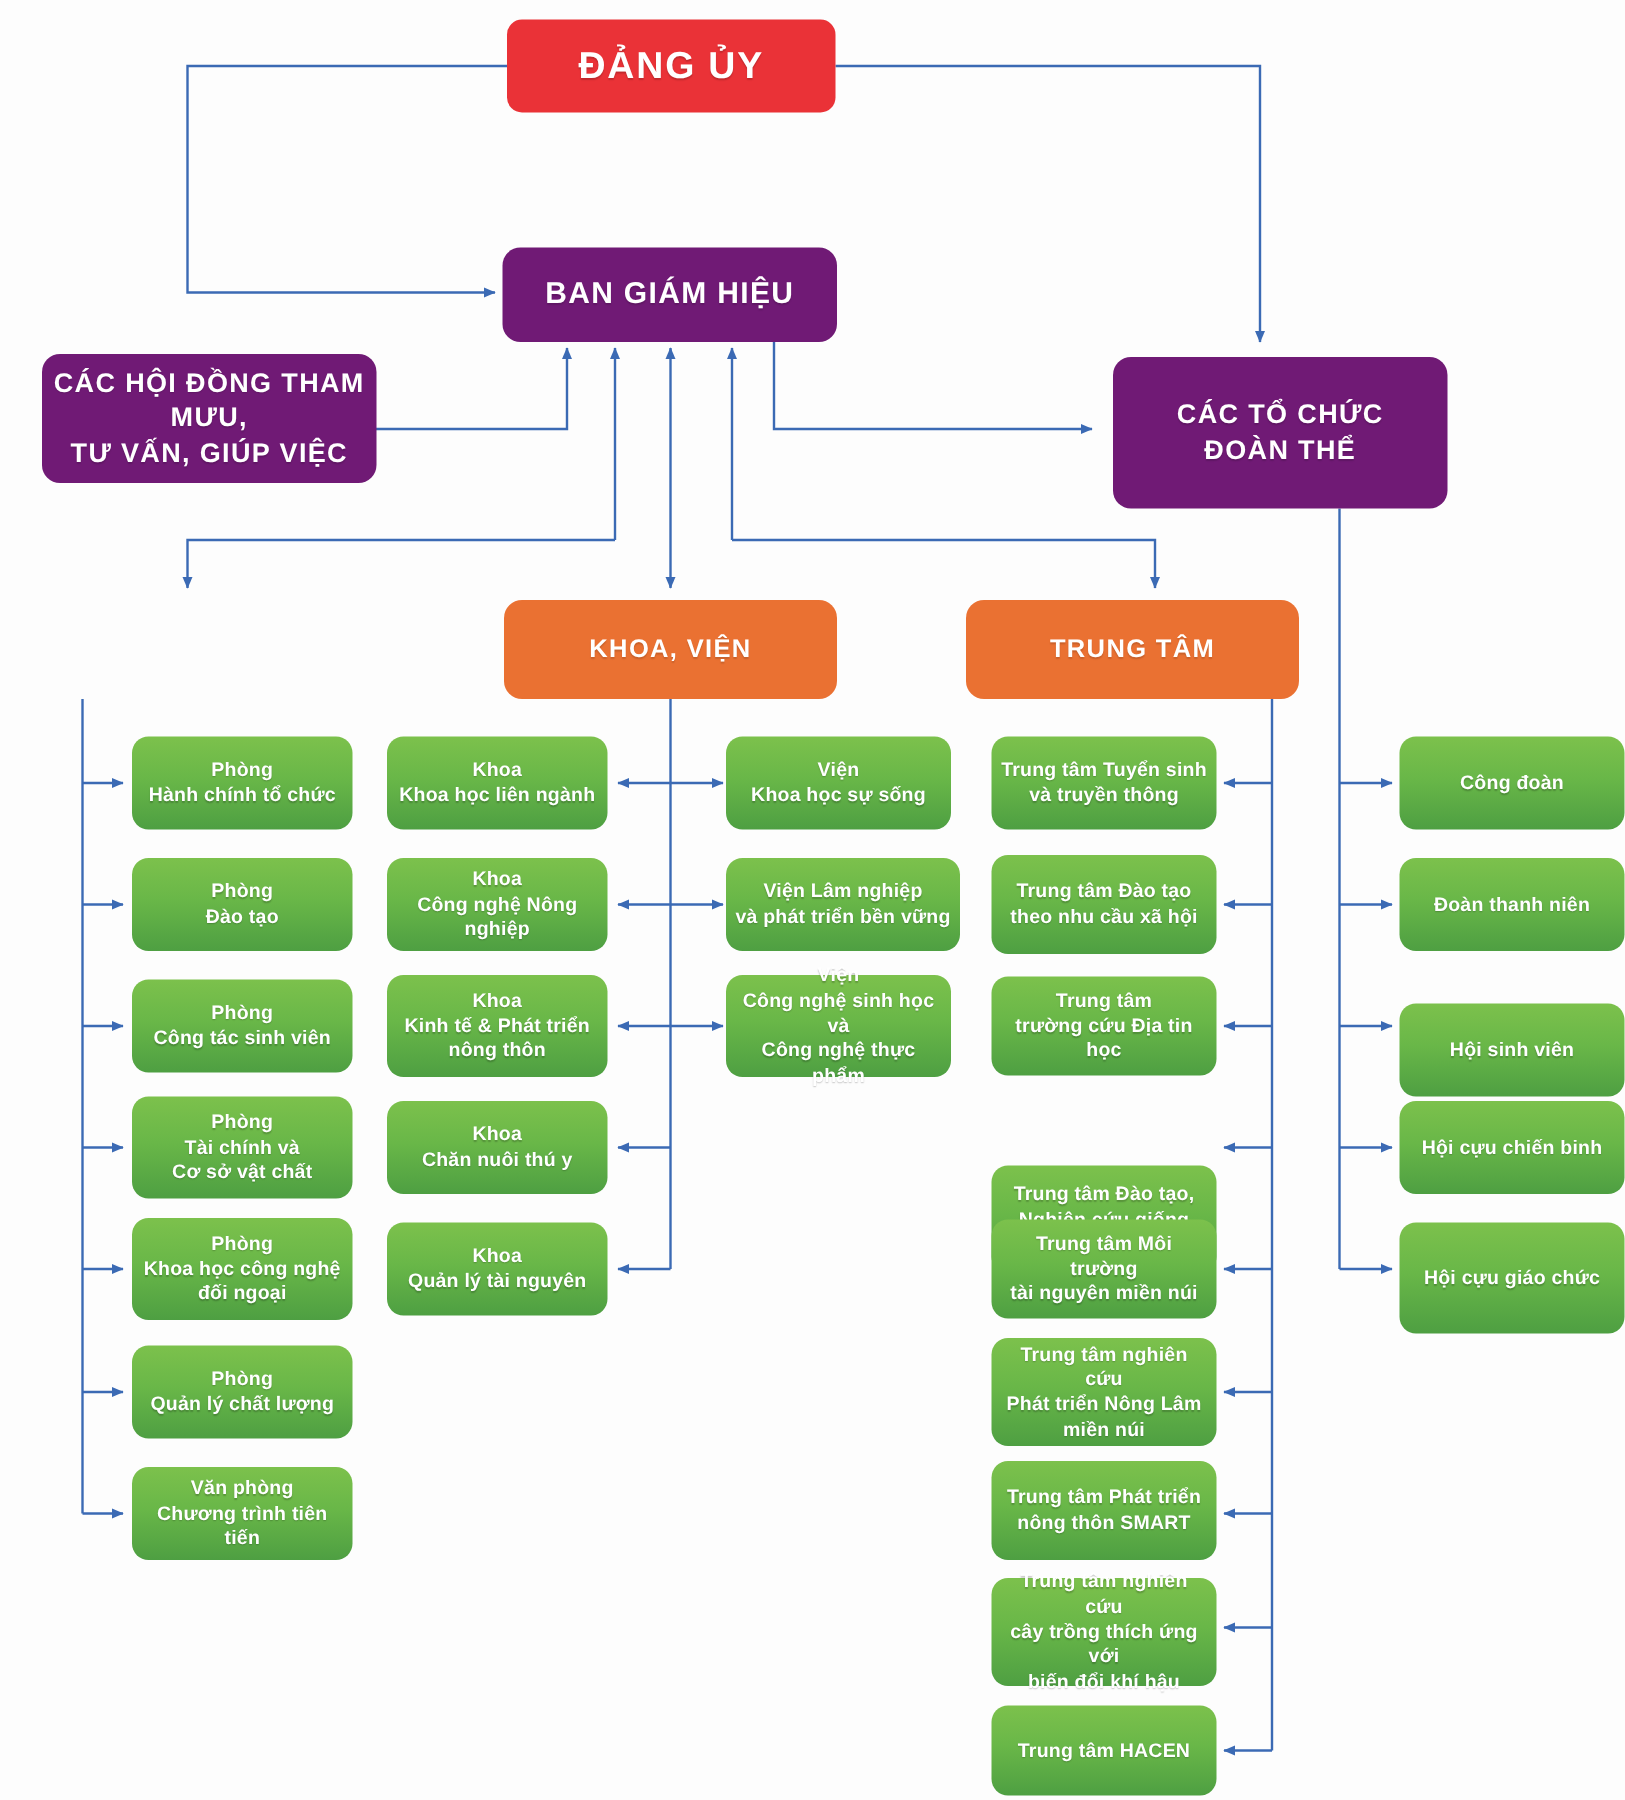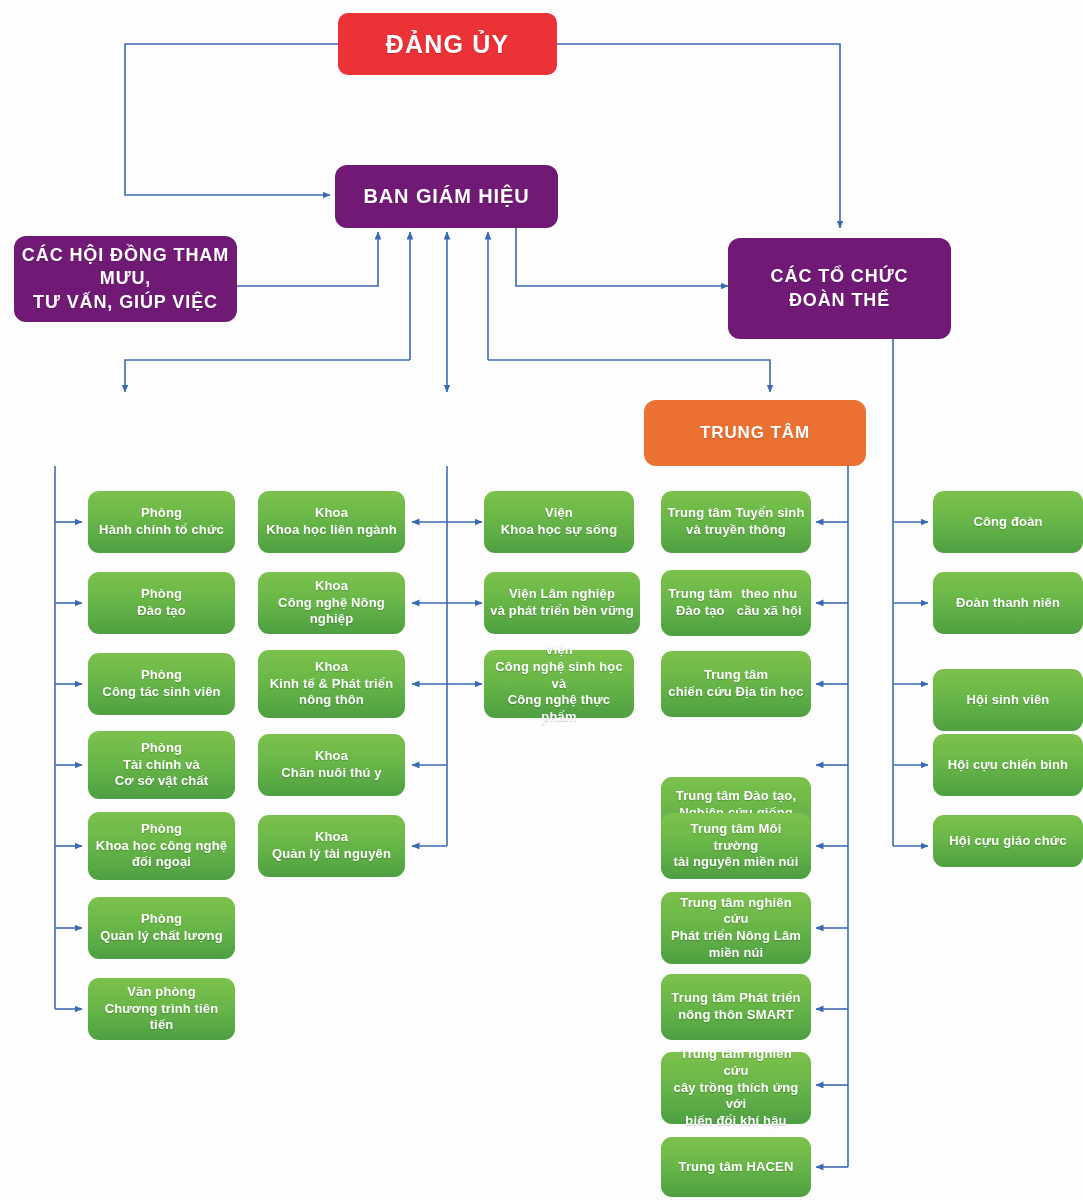--- a/index.html
+++ b/index.html
@@ -36,21 +36,21 @@
   }
   
   .n-blue {
     background:#701a75;
     border-radius:12px;
     font-size:20px;
     font-weight:700;
     letter-spacing:.9px;
     text-shadow:0 1px 1px rgba(0,0,0,.15);
   }
-  .n-blue.small { font-size:18px; }
+  .n-blue.small { font-size:18px;margin-left:14px; }
   
   .n-orange {
     background:#ea7132;
     border-radius:12px;
     font-size:17px;
     font-weight:700;
     letter-spacing:.9px;
     text-shadow:0 1px 1px rgba(0,0,0,.15);
   }
   
@@ -146,20 +146,23 @@
     <span>CÁC HỘI ĐỒNG THAM MƯU,</span>
     <span>TƯ VẤN, GIÚP VIỆC</span>
   </div>
 
   <div class="node n-blue small" style="left:728px; top:238px; width:223px; height:101px; flex-direction:column;">
     <span>CÁC TỔ CHỨC</span>
     <span>ĐOÀN THỂ</span>
   </div>
 
 
+  <div class="node n-orange" style="left:336px; top:400px; width:222px; height:66px;">
+    <span>KHOA, VIỆN</span>
+  </div>
 
   <div class="node n-orange" style="left:644px; top:400px; width:222px; height:66px;">
     <span>TRUNG TÂM</span>
   </div>
 
   <div id="col-departments">
       <div class="node n-green" style="left: 88px; top: 491px; width: 147px; height: 62px; flex-direction: column;">
         <span class="ln">Phòng</span>
         <span class="ln">Hành chính tổ chức</span>
       </div>
@@ -226,27 +229,27 @@
         <span class="ln">Viện</span>
         <span class="ln">Công nghệ sinh học và</span>
         <span class="ln">Công nghệ thực phẩm</span>
       </div>
     </div>
   <div id="col-centers">
       <div class="node n-green" style="left: 661px; top: 491px; width: 150px; height: 62px; flex-direction: column;">
         <span class="ln">Trung tâm Tuyển sinh</span>
         <span class="ln">và truyền thông</span>
       </div>
-      <div class="node n-green" style="left: 661px; top: 570px; width: 150px; height: 66px; flex-direction: row;">
+      <div class="node n-green" style="left: 661px; top: 570px; width: 150px; height: 66px; flex-direction: column;">
         <span class="ln">Trung tâm Đào tạo</span>
         <span class="ln">theo nhu cầu xã hội</span>
       </div>
       <div class="node n-green" style="left: 661px; top: 651px; width: 150px; height: 66px; flex-direction: column;">
         <span class="ln">Trung tâm</span>
-        <span class="ln">chiến cứu Địa tin học</span>
+        <span class="ln">trường cứu Địa tin học</span>
       </div>
       <div class="node n-green" style="left: 661px; top: 729px; width: 150px; height: 72px; flex-direction: column; margin-top: 48px;">
         <span class="ln">Trung tâm Đào tạo,</span>
         <span class="ln">Nghiên cứu giống</span>
         <span class="ln">cây trồng và vật nuôi</span>
       </div>
       <div class="node n-green" style="left: 661px; top: 813px; width: 150px; height: 66px; flex-direction: column;">
         <span class="ln">Trung tâm Môi trường</span>
         <span class="ln">tài nguyên miền núi</span>
       </div>
@@ -274,18 +277,18 @@
       </div>
       <div class="node n-green" style="left: 933px; top: 572px; width: 150px; height: 62px; flex-direction: column;">
         <span class="ln">Đoàn thanh niên</span>
       </div>
       <div class="node n-green" style="left: 933px; top: 653px; width: 150px; height: 62px; flex-direction: column; margin-top: 16px;">
         <span class="ln">Hội sinh viên</span>
       </div>
       <div class="node n-green" style="left: 933px; top: 734px; width: 150px; height: 62px; flex-direction: column;">
         <span class="ln">Hội cựu chiến binh</span>
       </div>
-      <div class="node n-green" style="left: 933px; top: 815px; width: 150px; height: 52px; flex-direction: column;">
+      <div class="node n-green" style="left: 933px; top: 815px; width: 150px; height: 74px; flex-direction: column;">
         <span class="ln">Hội cựu giáo chức</span>
       </div>
     </div>
 
 </div>
 
 </body></html>

